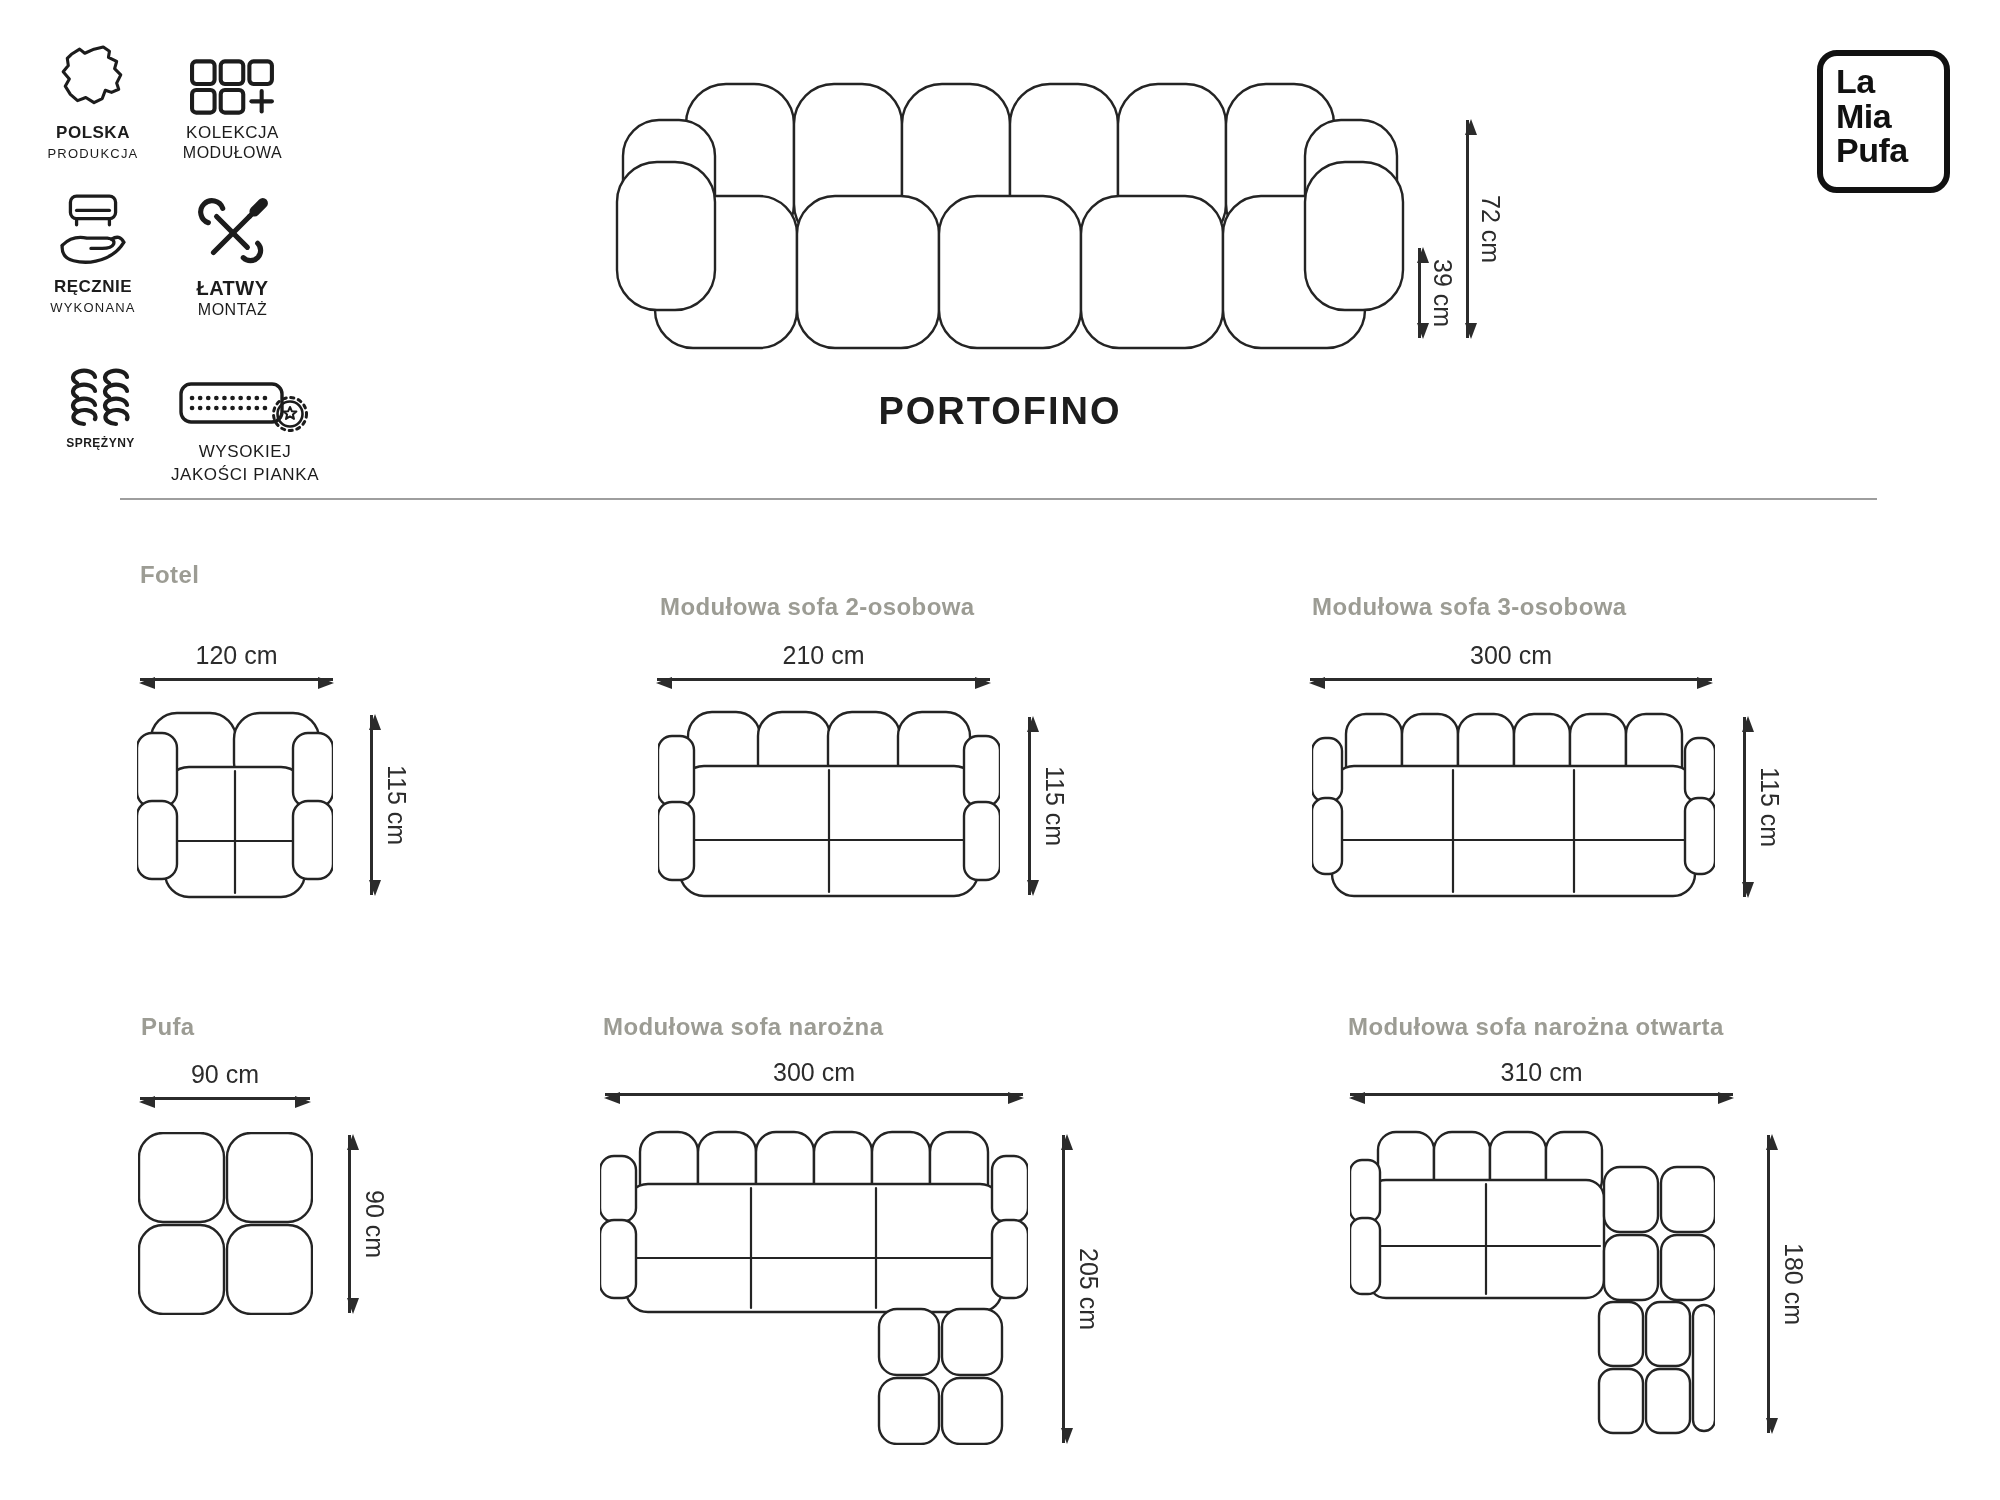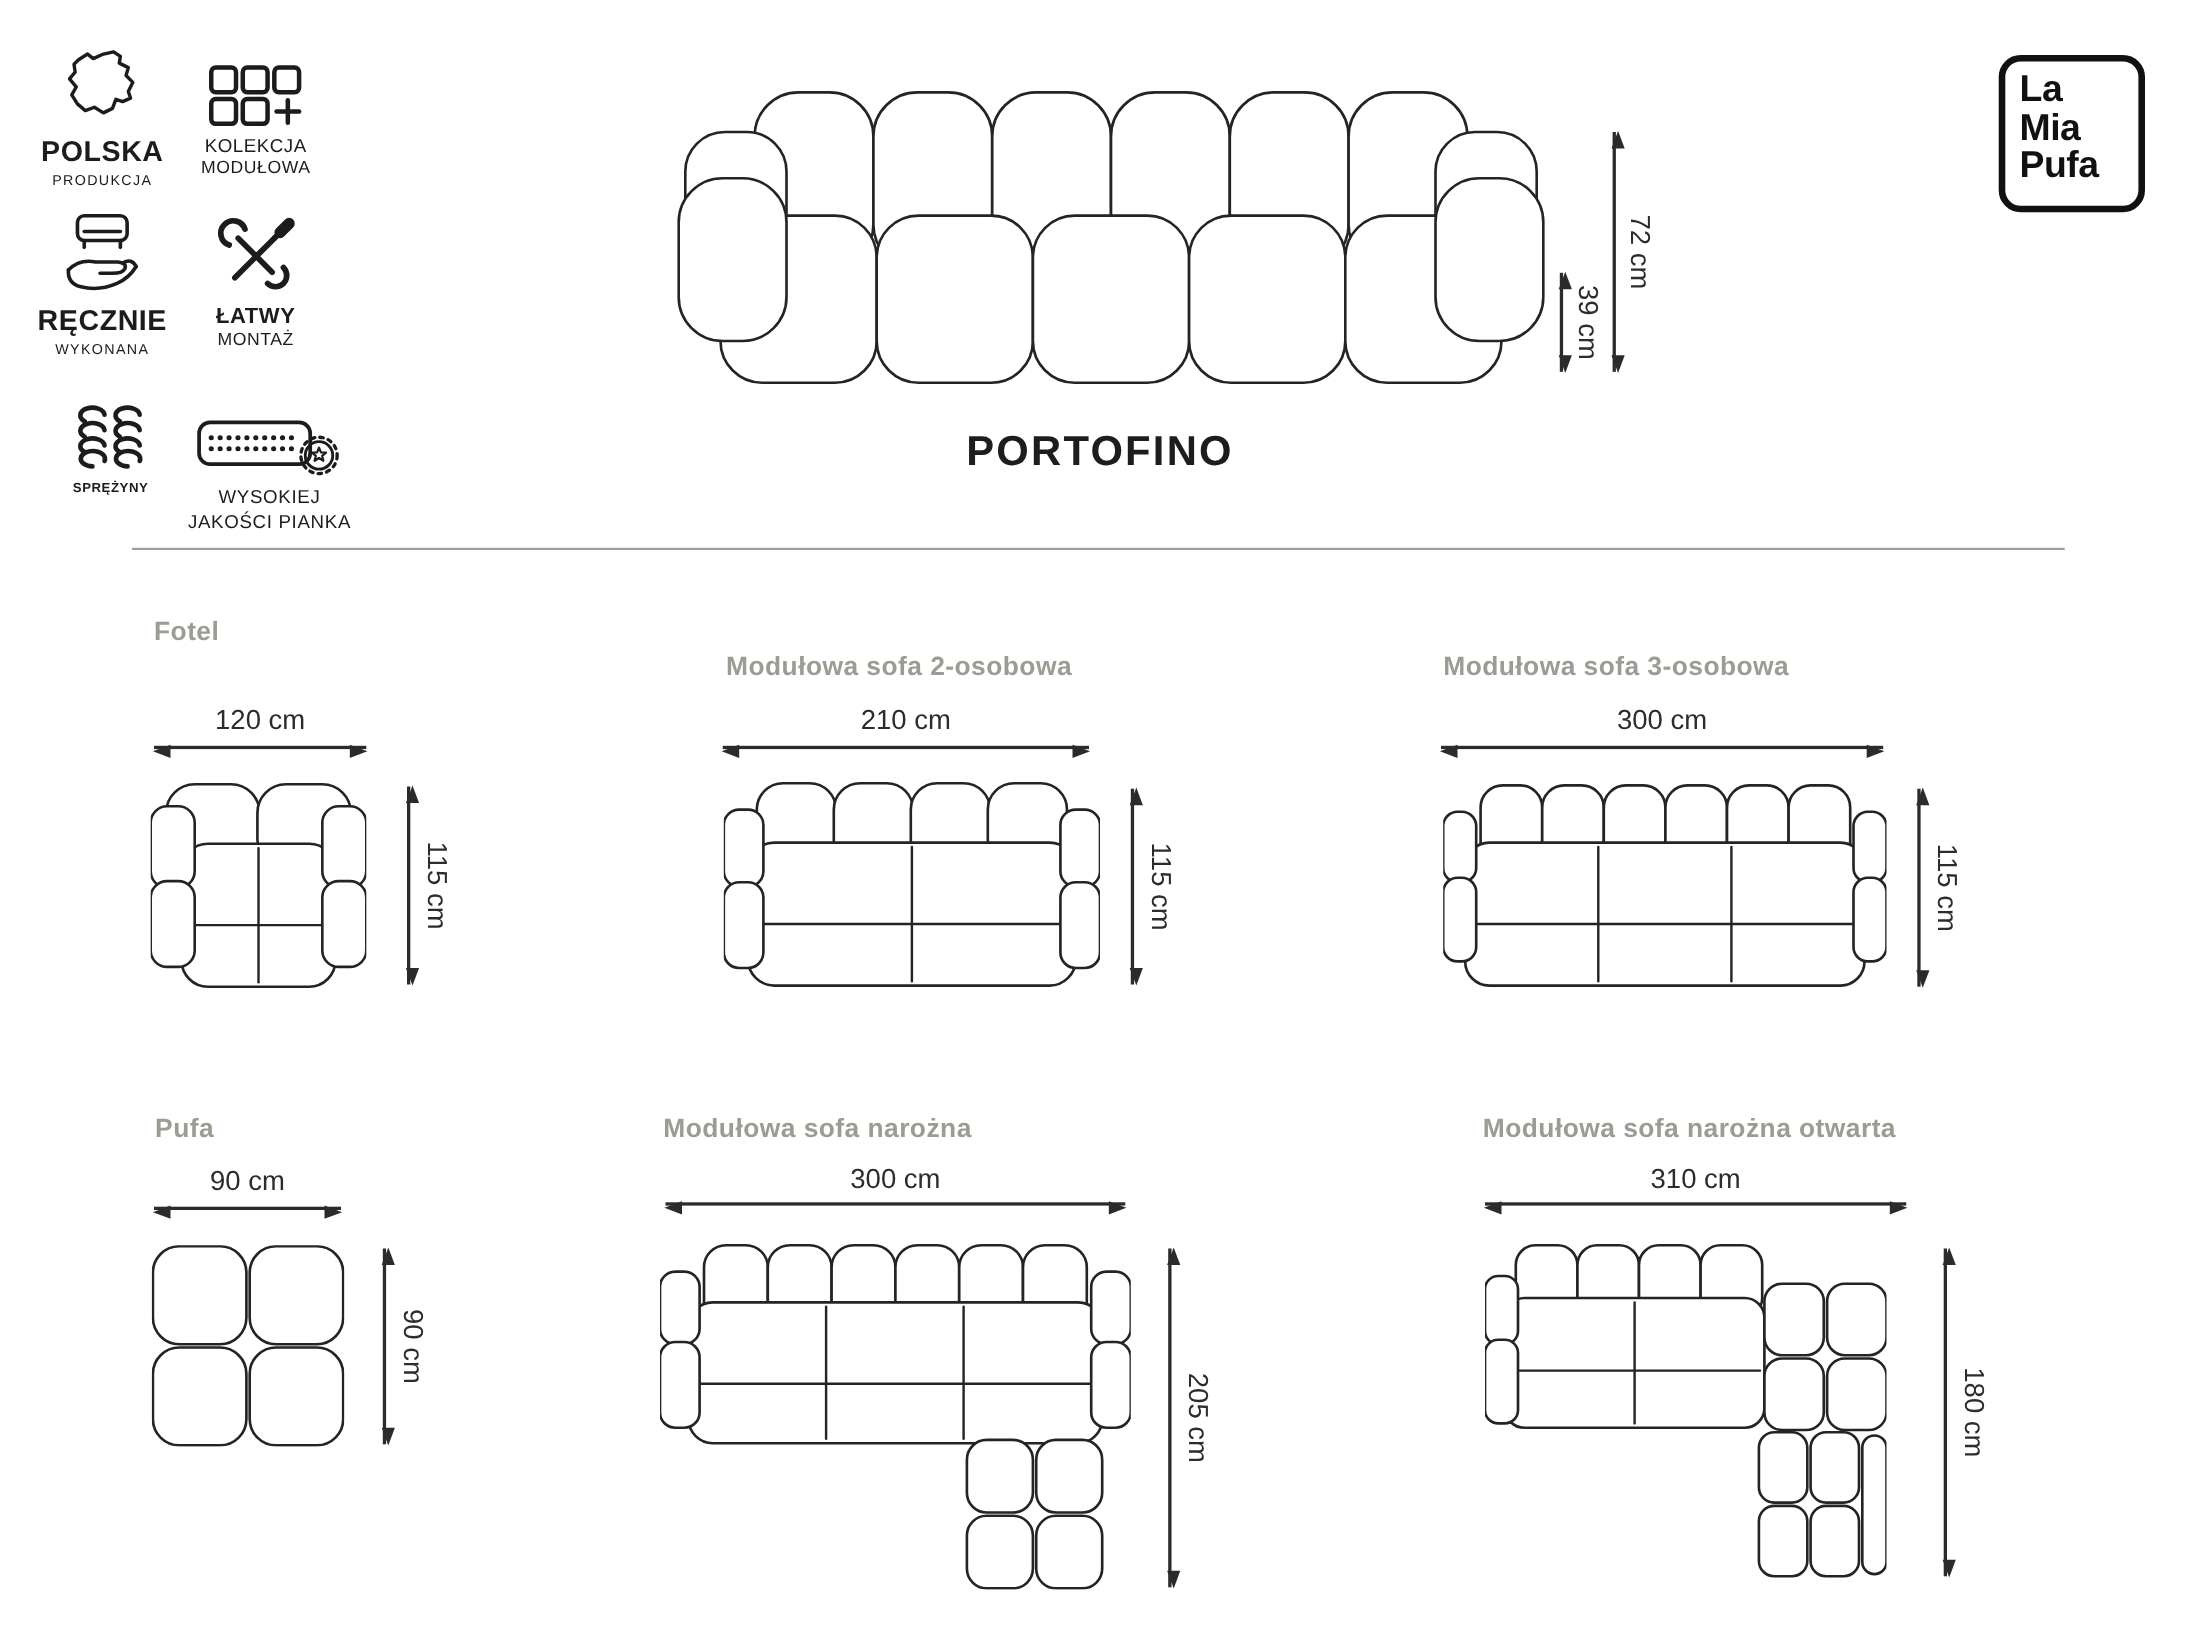--- a/index.html
+++ b/index.html
@@ -2,21 +2,21 @@
 <html><head>
 <meta charset="utf-8">
 <style>
   html,body{margin:0;padding:0;background:#fff;}
   body{width:2000px;height:1500px;position:relative;overflow:hidden;
        font-family:"Liberation Sans", sans-serif;color:#1c1c1c;}
   .abs{position:absolute;}
   
   .badge{position:absolute;text-align:center;}
   .iconbox{display:flex;align-items:flex-end;justify-content:center;margin-bottom:7px;}
-  .b-big{font-size:26px;font-weight:bold;letter-spacing:.5px;line-height:1.15;}
+  .b-big{font-size:17px;font-weight:bold;letter-spacing:.5px;line-height:1.15;}
   .b-mid{font-size:17px;font-weight:normal;letter-spacing:.5px;line-height:1.2;}
   .b-midb{font-size:16px;font-weight:normal;letter-spacing:.5px;line-height:1.2;}
   .b-small{font-size:13px;font-weight:normal;letter-spacing:1.2px;margin-top:3px;}
   .b-smallb{font-size:17px;font-weight:normal;letter-spacing:.6px;line-height:1.35;}
   
   .logo{position:absolute;left:1817px;top:50px;width:133px;height:143px;
         border:6px solid #111;border-radius:20px;box-sizing:border-box;
         padding:8px 0 0 13px;}
   .logo div{font-size:34px;font-weight:bold;line-height:1.02;letter-spacing:-.5px;color:#111;}
   

